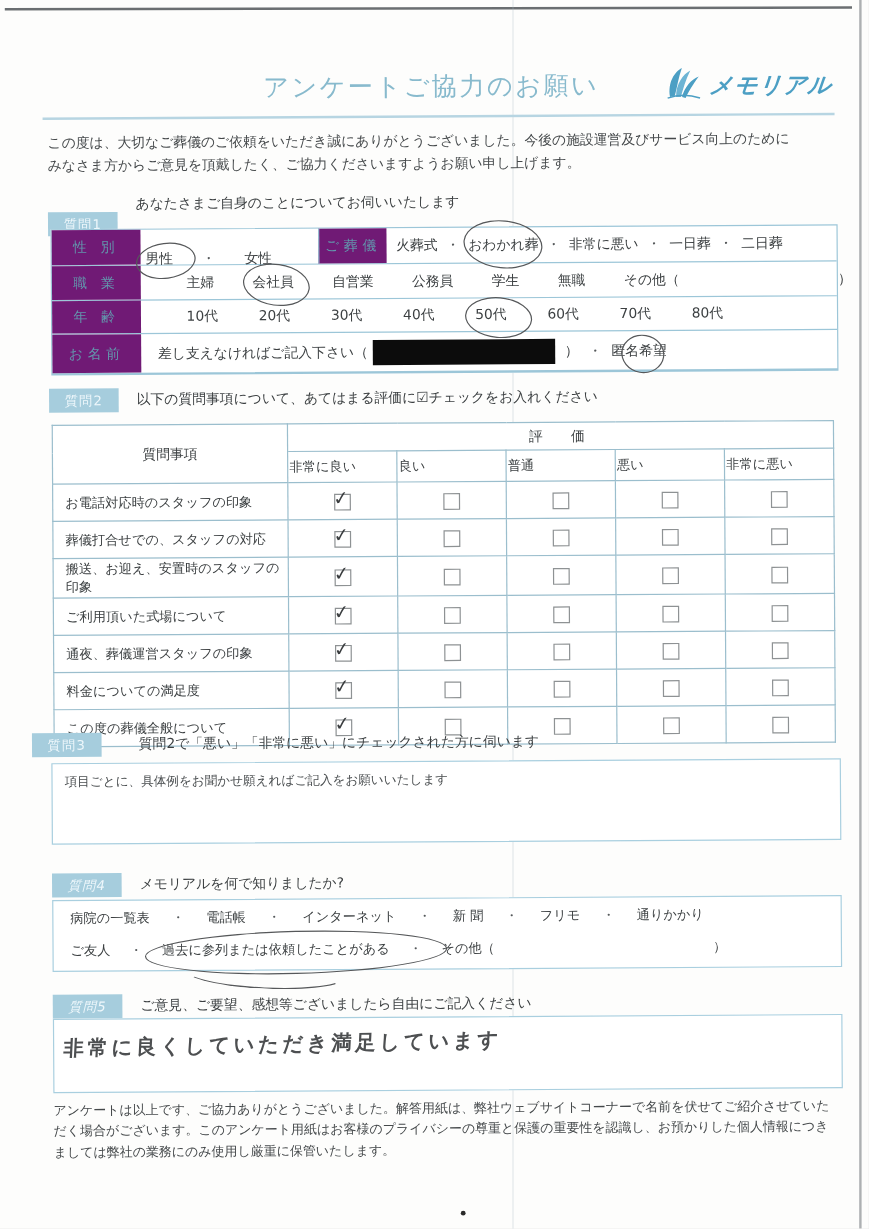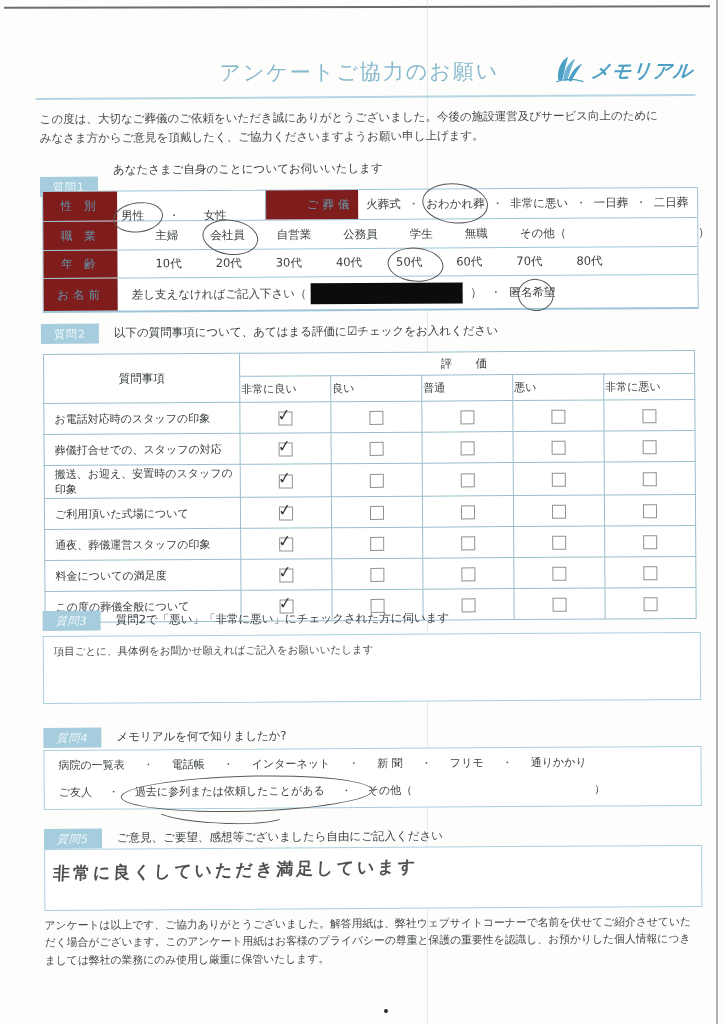--- a/index.html
+++ b/index.html
@@ -27,21 +27,21 @@
 
   
   .q-badge{position:absolute;width:58px;height:20px;background:#a6cddd;color:#eef7fb;
     font-size:11px;display:flex;align-items:center;justify-content:center;letter-spacing:1px;}
   .q-title{position:absolute;left:115px;font-size:11.5px;color:#3c4042;}
 
   
   .t1{position:absolute;left:44px;top:189px;width:654px;border:1.5px solid #9cc6d8;border-bottom-width:2px;background:#fff;}
   .t1-row{display:flex;align-items:stretch;border-bottom:1.5px solid #9cc6d8;}
   .t1-row:last-child{border-bottom:none;}
-  .t1-h{width:74px;flex:0 0 74px;background:#7f1d1d;color:#6397ad;font-size:11.5px;
+  .t1-h{width:74px;flex:0 0 74px;background:#701a75;color:#6397ad;font-size:11.5px;
     display:flex;align-items:center;justify-content:center;letter-spacing:4px;}
   .t1-h2{width:56px;flex:0 0 56px;}
   .t1-c{display:flex;align-items:center;font-size:11.5px;color:#3c4042;}
   .opt{position:relative;white-space:nowrap;}
   .dot-sep{color:#55595b;}
 
   
   .pen{position:absolute;border:1.6px solid #56585a;border-radius:50%;pointer-events:none;}
 
   
@@ -101,21 +101,21 @@
 
     <div class="t1">
 
       <div class="t1-row" style="height:29px;">
         <div class="t1-h">性 別</div>
         <div class="t1-c" style="flex:0 0 144px;padding-left:4px;gap:24px;border-right:0;margin-top:19px;">
           <span class="opt">男性<span class="pen" style="left:-8px;top:-6px;width:48px;height:28px;transform:rotate(-7deg);"></span></span>
           <span class="dot-sep">・</span>
           <span class="opt">女性</span>
         </div>
-        <div class="t1-h t1-h2" style="border-left:1.5px solid #9cc6d8;padding-left:36px;">ご葬儀</div>
+        <div class="t1-h t1-h2" style="border-left:1.5px solid #9cc6d8;">ご葬儀</div>
         <div class="t1-c" style="flex:1;padding-left:8px;gap:7px;">
           <span class="opt">火葬式</span>
           <span class="dot-sep">・</span>
           <span class="opt">おわかれ葬<span class="pen" style="left:-4px;top:-13px;width:64px;height:38px;transform:rotate(6deg);"></span></span>
           <span class="dot-sep">・</span>
           <span class="opt">非常に悪い</span>
           <span class="dot-sep">・</span>
           <span class="opt">一日葬</span>
           <span class="dot-sep">・</span>
           <span class="opt">二日葬</span>
@@ -239,21 +239,21 @@
         <td class="rowlbl">この度の葬儀全般について</td>
         <td class="cb-cell"><span class="cbox"><span class="tick">✓</span></span></td>
         <td class="cb-cell"><span class="cbox"></span></td>
         <td class="cb-cell"><span class="cbox"></span></td>
         <td class="cb-cell"><span class="cbox"></span></td>
         <td class="cb-cell"><span class="cbox"></span></td>
       </tr>
     </tbody>
       </table>
 
-    <div class="q-badge" style="top:609px;left:42px;font-style:italic;">質問3</div>
+    <div class="q-badge" style="top:609px;left:26px;">質問3</div>
     <div class="q-title" style="top:611px;">質問2で「悪い」「非常に悪い」にチェックされた方に伺います</div>
     <div class="fbox" style="top:634px;height:66px;">
       <div class="fbox-note">項目ごとに、具体例をお聞かせ願えればご記入をお願いいたします</div>
     </div>
 
     <div class="q-badge" style="top:726px;left:42px;font-style:italic;">質問4</div>
     <div class="q-title" style="top:728px;">メモリアルを何で知りましたか?</div>
     <div class="fbox" style="top:748px;height:58px;">
       <div class="q4-line" style="height:28px;gap:18px;">
         <span class="opt">病院の一覧表</span>

